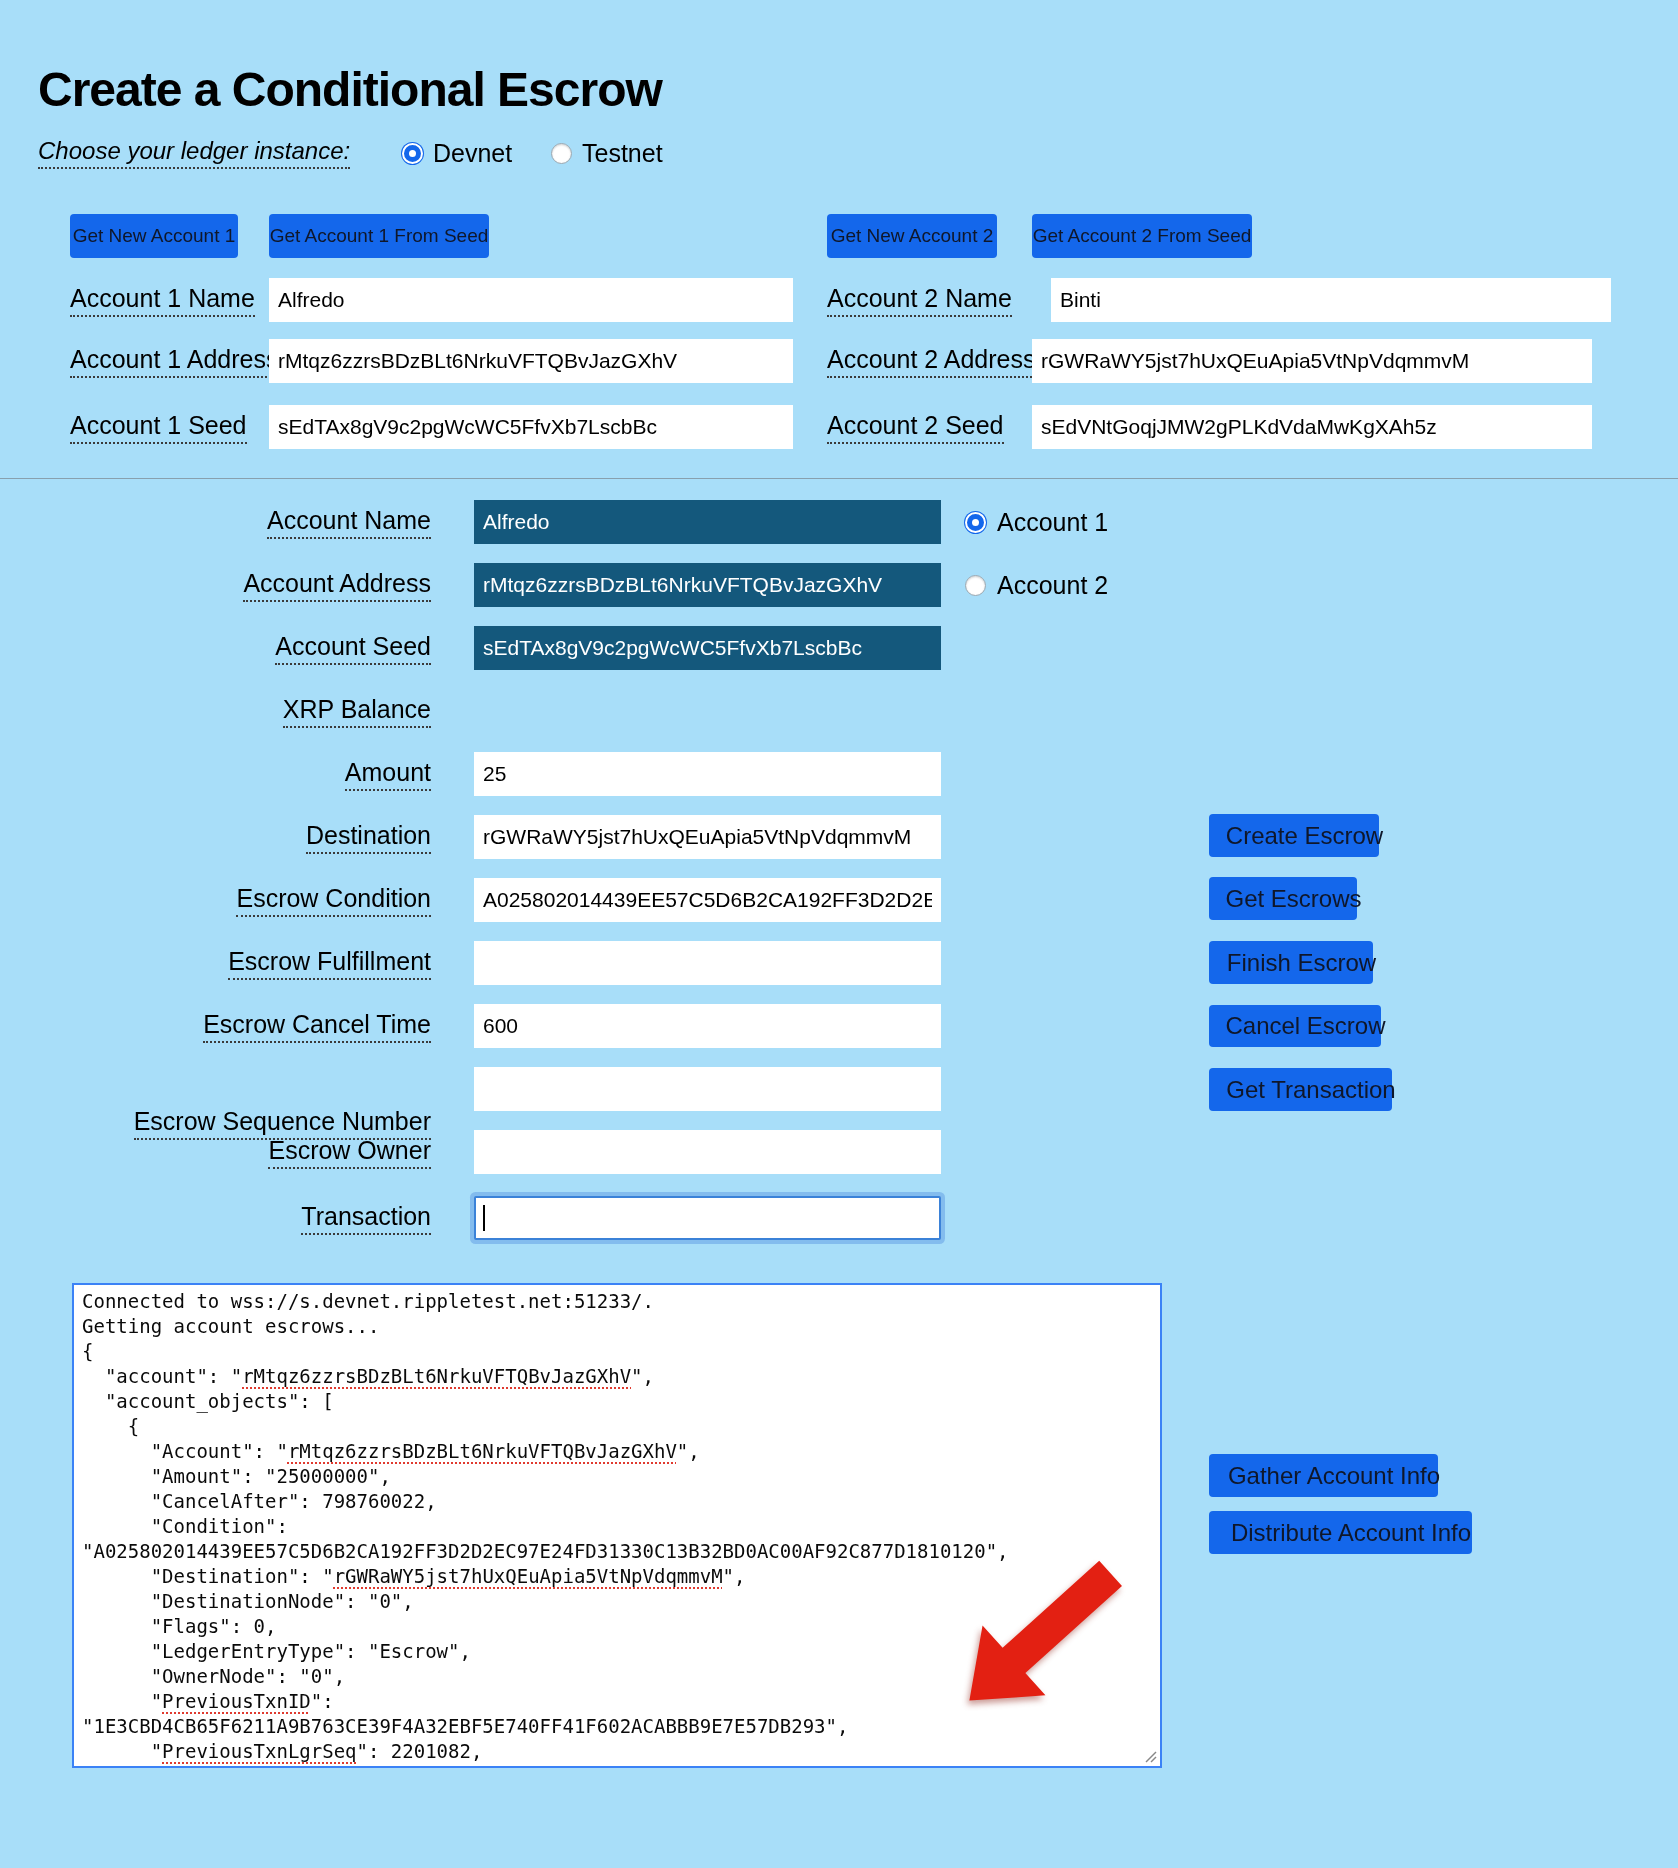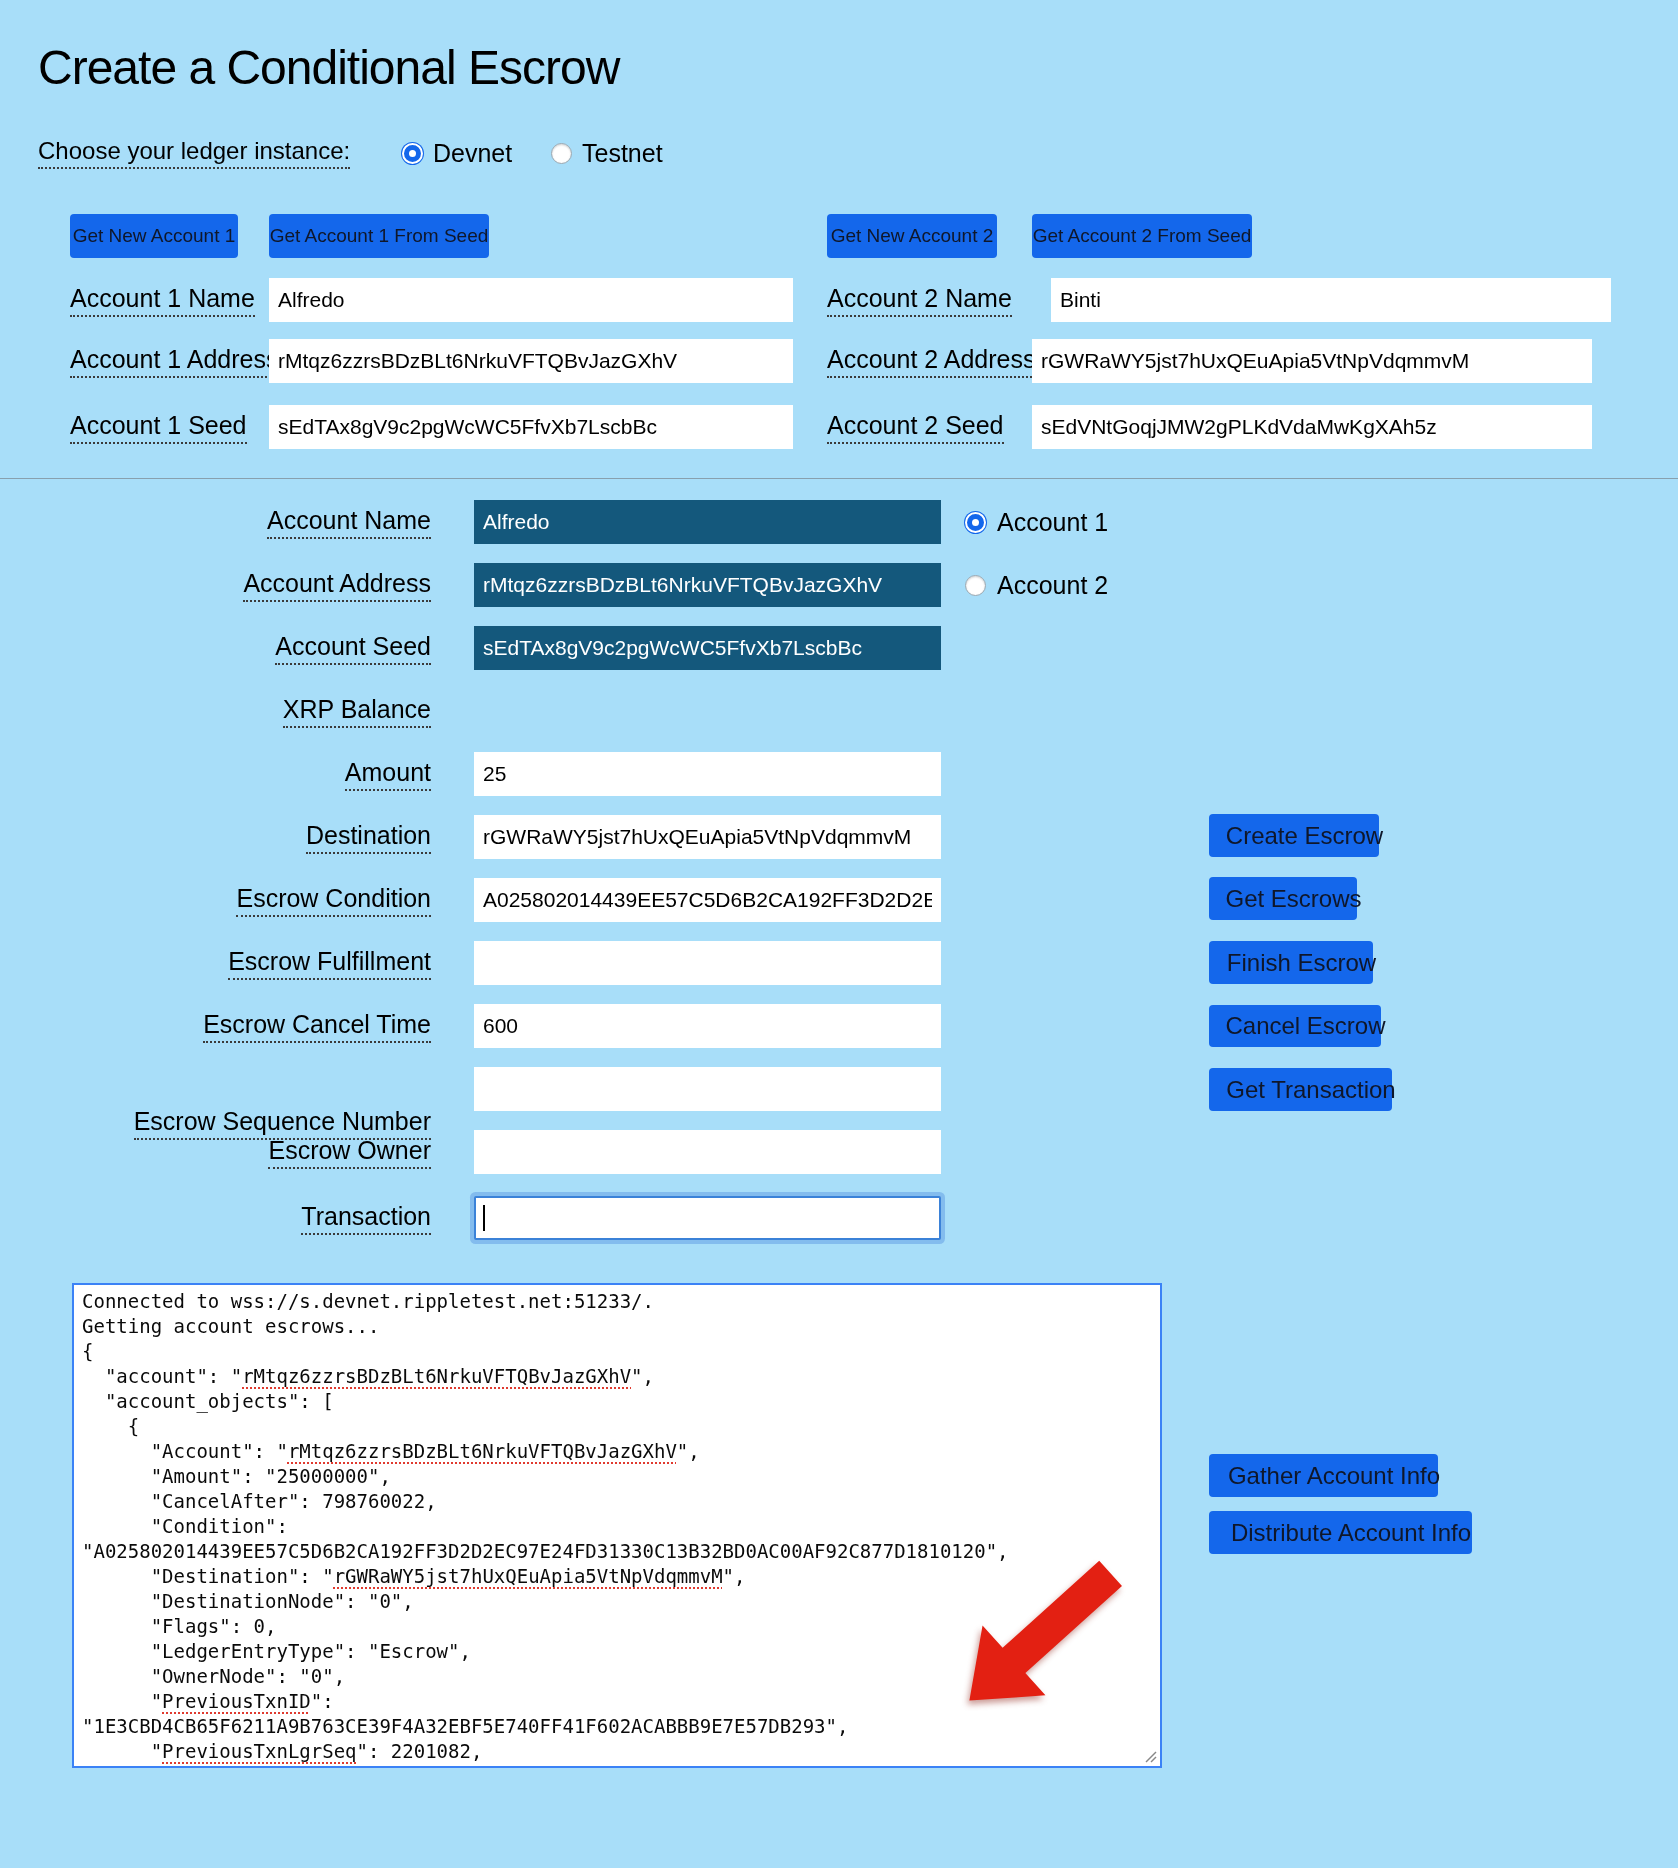--- a/index.html
+++ b/index.html
@@ -1,19 +1,19 @@
 <!DOCTYPE html>
 <html><head>
 <meta charset="utf-8">
 <style>
   html,body{margin:0;padding:0;}
   body{font-family:"Liberation Sans",sans-serif;}
   #stage{position:relative;width:1678px;height:1868px;background:#a8def9;overflow:hidden;}
   .abs{position:absolute;}
-  .title{font-size:48px;font-weight:normal;letter-spacing:-1px;color:#000;}
+  .title{font-size:48px;font-weight:bold;letter-spacing:-1px;color:#000;margin-top:22px;}
   .lbl{display:flex;align-items:center;height:44px;font-size:25px;color:#000;white-space:nowrap;}
   .lbl.right{justify-content:flex-end;}
   .lbl > span{border-bottom:2px dotted #3a3a3a;padding-bottom:2px;}
   .field{position:absolute;height:44px;border:none;outline:none;font-size:21px;padding:0 9px;
          font-family:"Liberation Sans",sans-serif;background:#fff;color:#000;box-sizing:border-box;}
   .field.dark{background:#14587c;color:#fff;}
   .field.focused{border:2px solid #3b82d8;box-shadow:0 0 0 4px rgba(100,160,230,.55);border-radius:2px;}
   .btn{position:absolute;background:#1467eb;color:#0f172a;border:none;border-radius:4px;
        font-size:19px;font-family:"Liberation Sans",sans-serif;display:flex;align-items:center;
        justify-content:center;cursor:pointer;white-space:nowrap;}
@@ -32,21 +32,21 @@
   .caret{position:absolute;width:2px;height:26px;background:#000;}
   .resize-grip{position:absolute;}
 </style>
 </head>
 <body>
 
 <div id="stage">
 
   <div class="abs title" style="left:38px;top:40px;">Create a Conditional Escrow</div>
 
-  <div class="abs lbl" style="left:38px;top:138px;height:30px;font-size:24px;">
+  <div class="abs lbl" style="left:38px;top:138px;height:30px;font-size:24px;font-style:italic;">
     <span>Choose your ledger instance:</span>
   </div>
   <div class="radio checked" style="left:402px;top:143px;"></div>
   <div class="abs radio-lbl" style="left:433px;top:143px;">Devnet</div>
   <div class="radio" style="left:551px;top:143px;"></div>
   <div class="abs radio-lbl" style="left:582px;top:143px;">Testnet</div>
 
   <button class="btn" style="left:70px;top:214px;width:168px;height:44px;">Get New Account 1</button>
   <button class="btn" style="left:269px;top:214px;width:220px;height:44px;">Get Account 1 From Seed</button>
   <button class="btn" style="left:827px;top:214px;width:170px;height:44px;">Get New Account 2</button>

